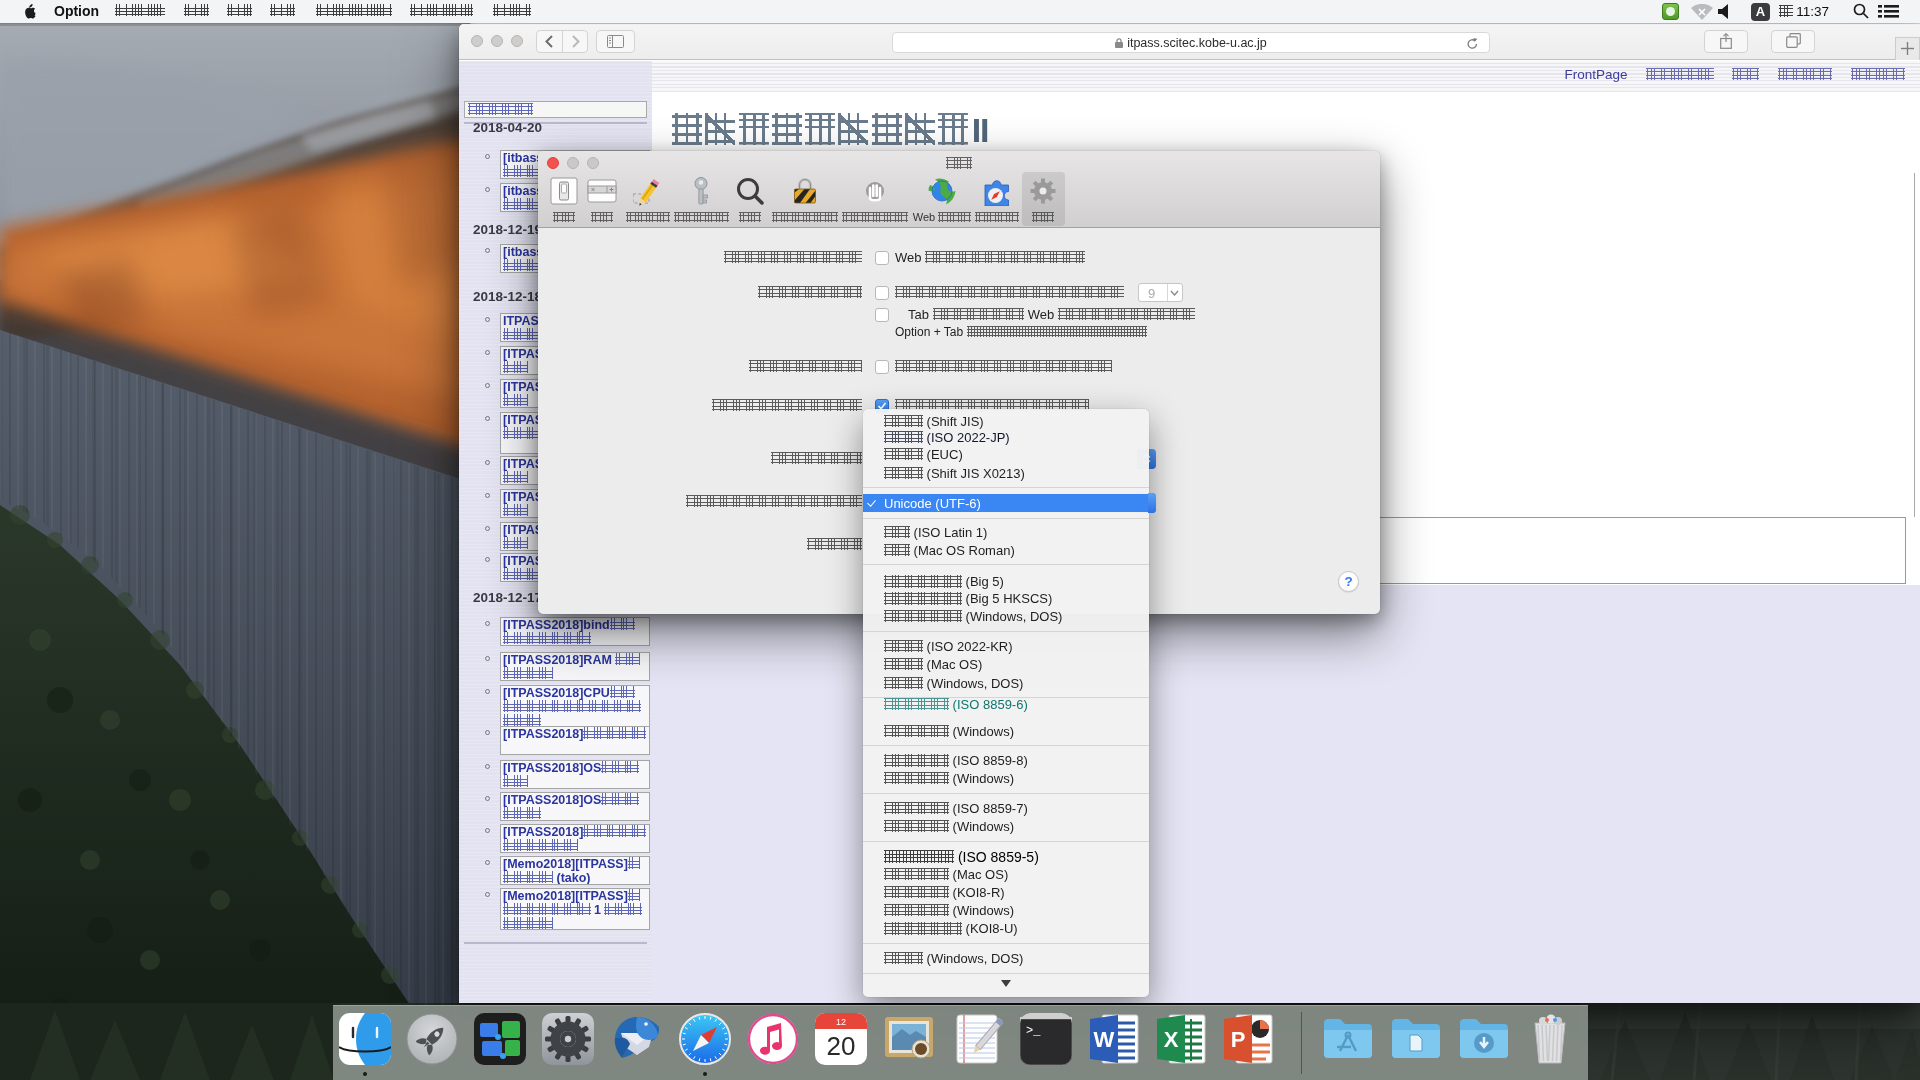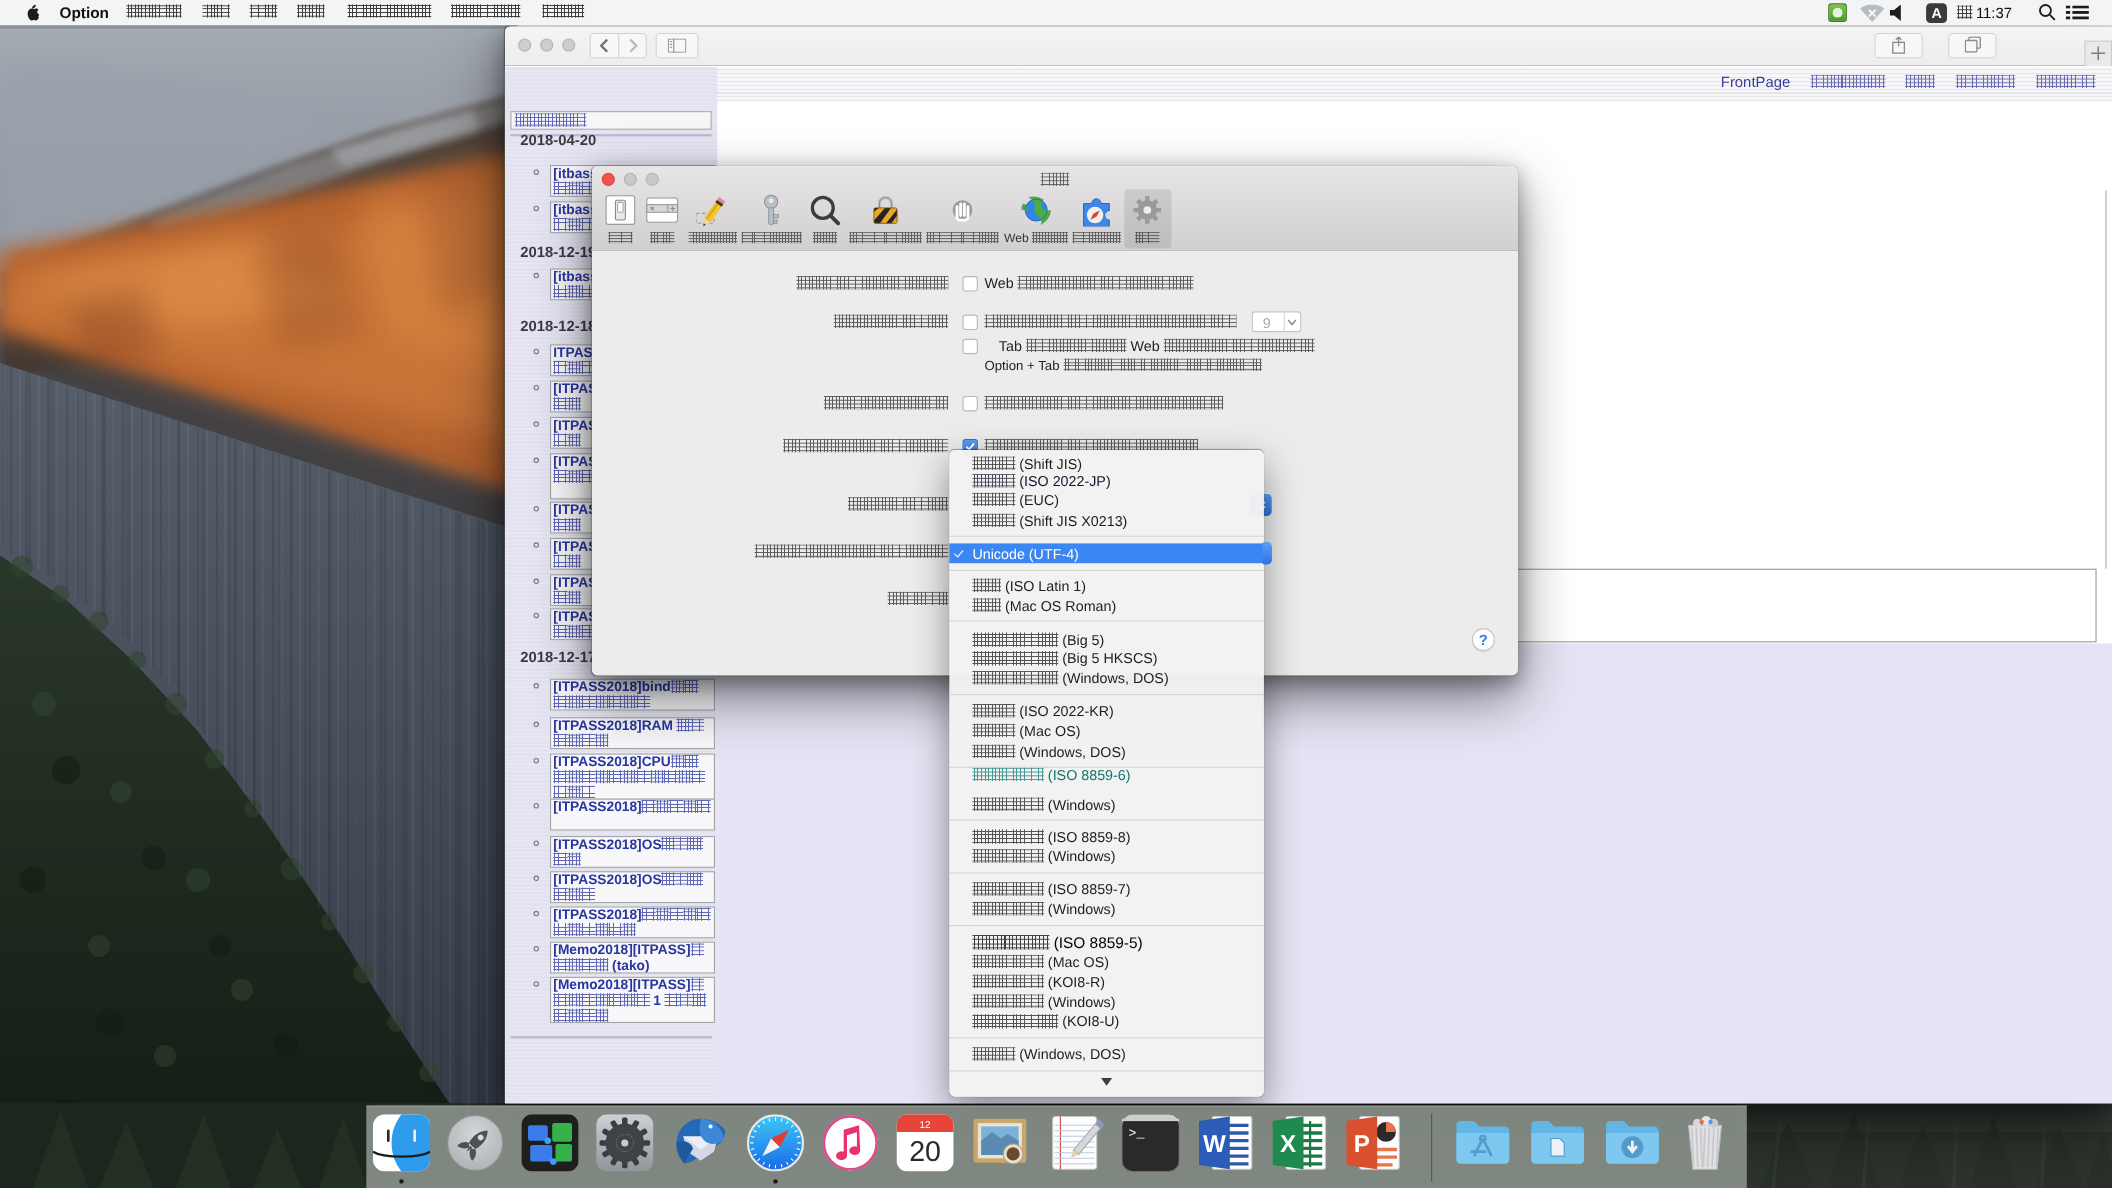--- a/index.html
+++ b/index.html
@@ -173,20 +173,27 @@
       <div class="ab" style="left:137px;top:6px;width:39px;height:23px;background:#f7f7f7;border:1px solid #d3d3d3;border-radius:4px"></div>
       <svg class="ab" style="left:148px;top:11px" width="17" height="13" viewBox="0 0 17 13">
         <rect x=".5" y=".5" width="16" height="12" rx="1" fill="none" stroke="#8a8a8a"></rect>
         <line x1="5.5" y1="0" x2="5.5" y2="13" stroke="#8a8a8a"></line>
         <g stroke="#8a8a8a">
           <line x1="2" y1="3" x2="4" y2="3"></line>
           <line x1="2" y1="5.5" x2="4" y2="5.5"></line>
           <line x1="2" y1="8" x2="4" y2="8"></line>
         </g>
       </svg>
+      <div class="ab" style="left:433px;top:8px;width:598px;height:21px;background:#fff;border:1px solid #d9d9d9;border-radius:4px;text-align:center;font-size:12.5px;color:#2b2b2b;line-height:20px"><svg style="vertical-align:-1px;margin-right:4px" width="8" height="10" viewBox="0 0 8 10">
+          <rect x="0" y="4" width="8" height="6" rx="1" fill="#8a8a8a"></rect>
+          <path d="M2 4 V2.8 A2 2 0 0 1 6 2.8 V4" fill="none" stroke="#8a8a8a" stroke-width="1.3"></path>
+        </svg>itpass.scitec.kobe-u.ac.jp<svg class="ab" style="right:11px;top:5px" width="11" height="12" viewBox="0 0 11 12">
+          <path d="M9.5 6 A4.2 4.2 0 1 1 7.5 2.4" fill="none" stroke="#7a7a7a" stroke-width="1.3"></path>
+          <polygon points="6.2,0.2 10.4,0.8 7.6,4 " fill="#7a7a7a"></polygon>
+        </svg></div>
       <div class="ab" style="left:1245px;top:6px;width:44px;height:23px;background:#f7f7f7;border:1px solid #d3d3d3;border-radius:4px"></div>
       <svg class="ab" style="left:1261px;top:9px" width="12" height="16" viewBox="0 0 12 16">
         <rect x=".7" y="5.5" width="10.6" height="9.8" fill="none" stroke="#8a8a8a" stroke-width="1.2"></rect>
         <line x1="6" y1="1" x2="6" y2="9" stroke="#8a8a8a" stroke-width="1.2"></line>
         <path d="M3.5 3.2 L6 .7 L8.5 3.2" fill="none" stroke="#8a8a8a" stroke-width="1.2"></path>
       </svg>
       <div class="ab" style="left:1312px;top:6px;width:44px;height:23px;background:#f7f7f7;border:1px solid #d3d3d3;border-radius:4px"></div>
       <svg class="ab" style="left:1327px;top:9px" width="15" height="15" viewBox="0 0 15 15">
         <rect x=".7" y="3.8" width="10.5" height="10.5" rx="1" fill="none" stroke="#8a8a8a" stroke-width="1.2"></rect>
         <path d="M4 3.8 V1.5 a.8.8 0 0 1 .8-.8 H13.5 a.8.8 0 0 1 .8.8 V10 a.8.8 0 0 1-.8.8 H11.3" fill="none" stroke="#8a8a8a" stroke-width="1.2"></path>
@@ -196,20 +203,21 @@
         <line x1="6.5" y1="0" x2="6.5" y2="13" stroke="#7e7e7e" stroke-width="1.4"></line>
         <line x1="0" y1="6.5" x2="13" y2="6.5" stroke="#7e7e7e" stroke-width="1.4"></line>
       </svg>
     </div>
     <div class="ab" style="left:0;top:37px;width:1461px;height:942px;background:#fff;overflow:hidden">
       <div class="ab" style="left:0;top:0;width:1461px;height:31px;background:repeating-linear-gradient(0deg,#e5e5eb 0 1px,#f7f7f9 1px 3.5px)"></div>
       <div class="ab" style="left:1455px;top:112px;width:1px;height:344px;background:#aaa"></div>
       <div class="ab" style="left:200px;top:456px;width:1247px;height:67px;background:#fff;border:1px solid #999"></div>
       <div class="ab" style="left:193px;top:524px;width:1268px;height:418px;background:#e4e4f4"></div>
       <div class="ab" style="left:900px;top:6px;width:546px;font-size:13.5px;color:#3c3c9c;text-align:right">FrontPage&nbsp;&nbsp;&nbsp;&nbsp; <b class="j" style="width:5.00em"></b>&nbsp;&nbsp;&nbsp;&nbsp; <b class="j" style="width:2.00em"></b>&nbsp;&nbsp;&nbsp;&nbsp; <b class="j" style="width:4.00em"></b>&nbsp;&nbsp;&nbsp;&nbsp; <b class="j" style="width:4.00em"></b></div>
+      <div class="ab" style="left:213px;top:50px;font-size:34px;font-weight:bold;color:#51667a"><b class="ja"></b><b class="jb"></b><b class="jc"></b><b class="ja"></b><b class="jc"></b><b class="jb"></b><b class="ja"></b><b class="jb"></b><b class="jc"></b><span style="letter-spacing:-1px">II</span></div>
       <div class="ab" style="left:0;top:0;width:193px;height:942px;background:#e2e2f1;background-image:repeating-linear-gradient(0deg,rgba(255,255,255,.22) 0 1px,transparent 1px 3.5px)">
         <div class="ab" style="left:5px;top:40px;width:183px;height:17px;background:#f6f6f4;border:1px solid #a9a9a9;font-size:13px;font-weight:bold;color:#2a35a5;line-height:15px;padding-left:3px"><b class="j" style="width:5.00em"></b></div>
         <div class="ab" style="left:5px;top:61px;width:183px;height:2px;background:#b9b9cb"></div>
         <div class="ab" style="left:14px;top:59px;font-size:13.5px;font-weight:bold;color:#3a3a44">2018-04-20</div>
         <div class="ab" style="left:26px;top:93px;width:5px;height:5px;border:1px solid #777;border-radius:50%"></div>
         <div class="ab" style="left:41px;top:89px;width:150px;height:29px;background:rgba(250,250,250,.85);border:1px solid #a5a5a5;font-size:12.5px;line-height:13.5px;font-weight:bold;color:#2a35a0;padding:0 2px;overflow:hidden">[itbass2018]<b class="j"></b><b class="j"></b><b class="j"></b><b class="j"></b><b class="j"></b><b class="j"></b><b class="j"></b><b class="j"></b></div>
         <div class="ab" style="left:26px;top:126px;width:5px;height:5px;border:1px solid #777;border-radius:50%"></div>
         <div class="ab" style="left:41px;top:122px;width:150px;height:29px;background:rgba(250,250,250,.85);border:1px solid #a5a5a5;font-size:12.5px;line-height:13.5px;font-weight:bold;color:#2a35a0;padding:0 2px;overflow:hidden">[itbass2018]<b class="j"></b><b class="j"></b><b class="j"></b><b class="j"></b><b class="j"></b><b class="j"></b><b class="j"></b><b class="j"></b></div>
         <div class="ab" style="left:14px;top:161px;font-size:13.5px;font-weight:bold;color:#3a3a44">2018-12-19</div>
         <div class="ab" style="left:26px;top:187px;width:5px;height:5px;border:1px solid #777;border-radius:50%"></div>
@@ -393,21 +401,21 @@
     <div class="ab" style="left:800px;top:420px;width:21px;height:21px;border-radius:50%;background:#fdfdfd;border:1px solid #c5c5c5;box-shadow:0 1px 1px rgba(0,0,0,.08);text-align:center;font-size:13.5px;font-weight:bold;color:#3577f0;line-height:20px">?</div>
   </div>
 <div class="ab" style="left:863px;top:409px;width:286px;height:588px;background:rgba(242,242,242,.97);border-radius:5px;box-shadow:0 12px 34px rgba(0,0,0,.42),0 0 1px rgba(0,0,0,.35)">
     <div class="ab" style="left:21px;top:4.5px;font-size:13px;color:#1e1e1e"><b class="j" style="width:3.00em"></b> (Shift JIS)</div>
     <div class="ab" style="left:21px;top:20.5px;font-size:13px;color:#0f172a"><b class="j" style="width:3.00em"></b> (ISO 2022-JP)</div>
     <div class="ab" style="left:21px;top:37.5px;font-size:13px;color:#1e1e1e"><b class="j" style="width:3.00em"></b> (EUC)</div>
     <div class="ab" style="left:21px;top:56.8px;font-size:13px;color:#1e1e1e"><b class="j" style="width:3.00em"></b> (Shift JIS X0213)</div>
     <div class="ab" style="left:0;top:77.5px;width:286px;height:1px;background:#d4d4d4"></div>
     <div class="ab" style="left:0;top:85px;width:286px;height:17.5px;background:#3a86f3">
       <div class="ab" style="left:6px;top:3.5px;width:4.5px;height:8px;border-right:1.7px solid #fff;border-bottom:1.7px solid #fff;transform:rotate(40deg)"></div>
-      <div class="ab" style="left:21px;top:1.5px;font-size:13px;color:#fff">Unicode (UTF-4)</div>
+      <div class="ab" style="left:21px;top:1.5px;font-size:13px;color:#fff">Unicode (UTF-6)</div>
     </div>
     <div class="ab" style="left:285px;top:83.5px;width:8px;height:20.5px;background:linear-gradient(#5a9ff5,#2d72e4);border-radius:0 4px 4px 0"></div>
     <div class="ab" style="left:0;top:108.5px;width:286px;height:1px;background:#d4d4d4"></div>
     <div class="ab" style="left:21px;top:115.7px;font-size:13px;color:#1e1e1e"><b class="j" style="width:2.00em"></b> (ISO Latin 1)</div>
     <div class="ab" style="left:21px;top:133.9px;font-size:13px;color:#1e1e1e"><b class="j" style="width:2.00em"></b> (Mac OS Roman)</div>
     <div class="ab" style="left:0;top:155px;width:286px;height:1px;background:#d4d4d4"></div>
     <div class="ab" style="left:21px;top:165.3px;font-size:13px;color:#1e1e1e"><b class="j" style="width:6.00em"></b> (Big 5)</div>
     <div class="ab" style="left:21px;top:182.4px;font-size:13px;color:#1e1e1e"><b class="j" style="width:6.00em"></b> (Big 5 HKSCS)</div>
     <div class="ab" style="left:21px;top:200.0px;font-size:13px;color:#1e1e1e"><b class="j" style="width:6.00em"></b> (Windows, DOS)</div>
     <div class="ab" style="left:0;top:221.5px;width:286px;height:1px;background:#d4d4d4"></div>

